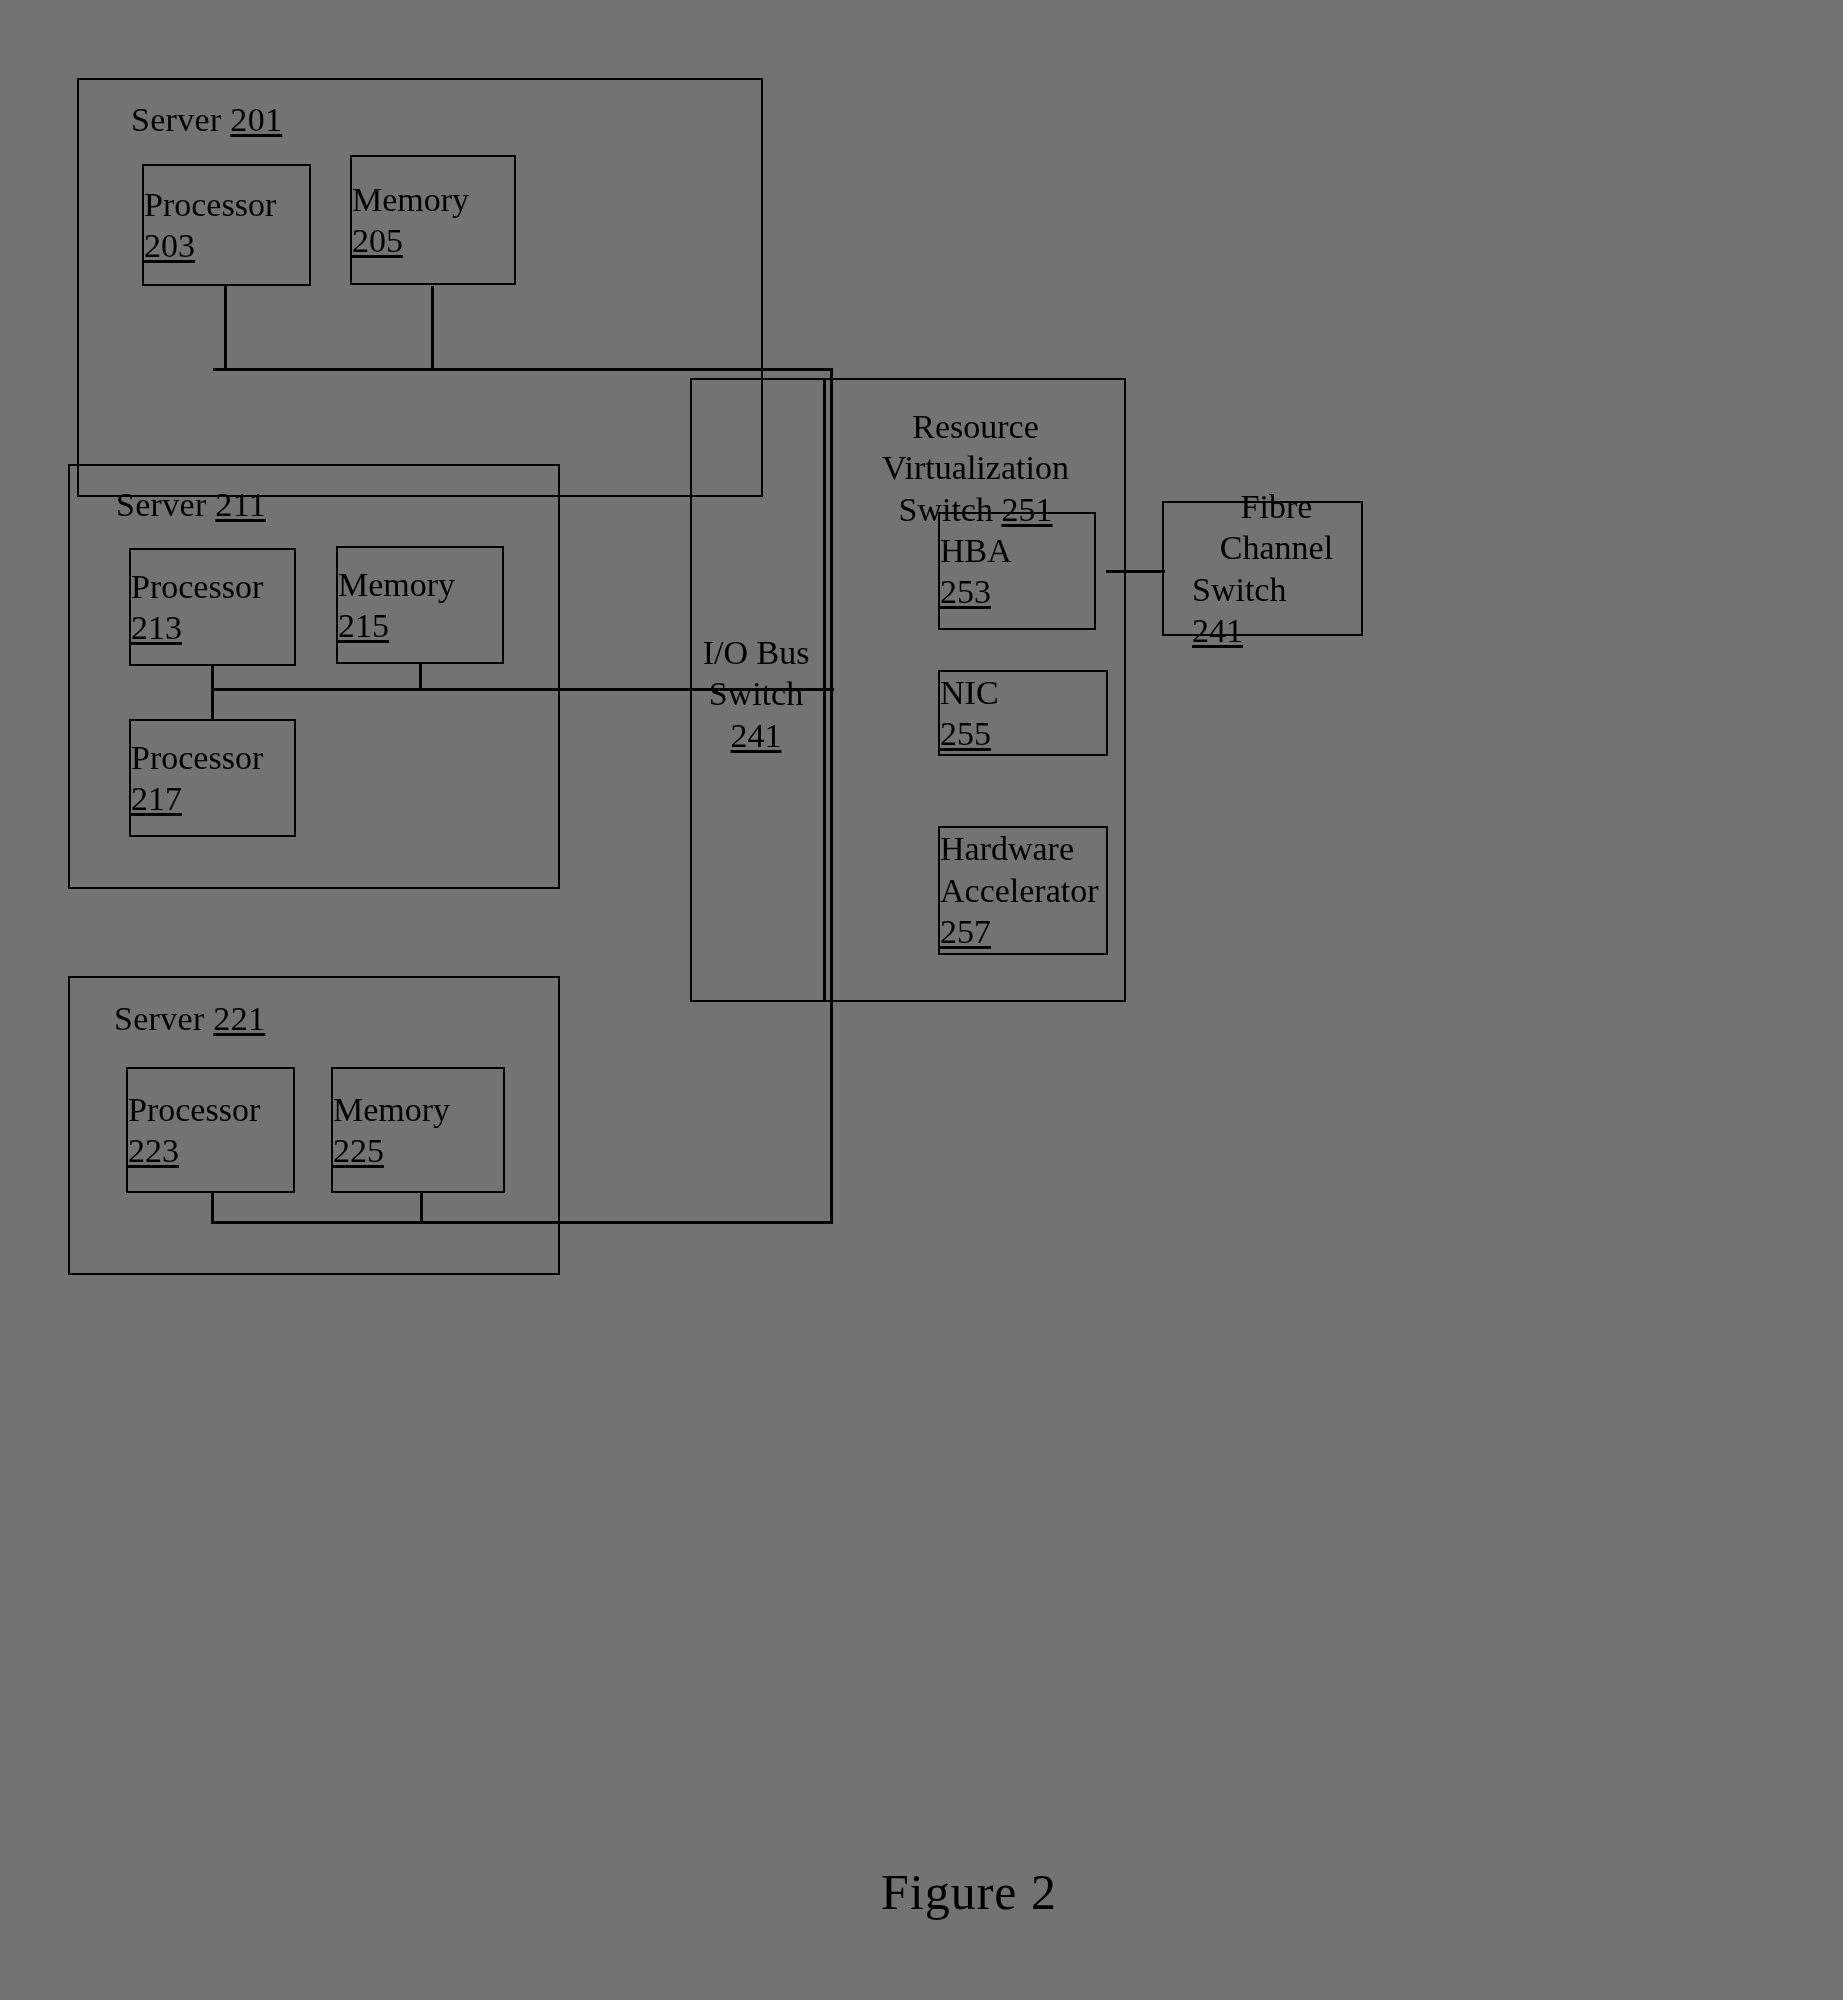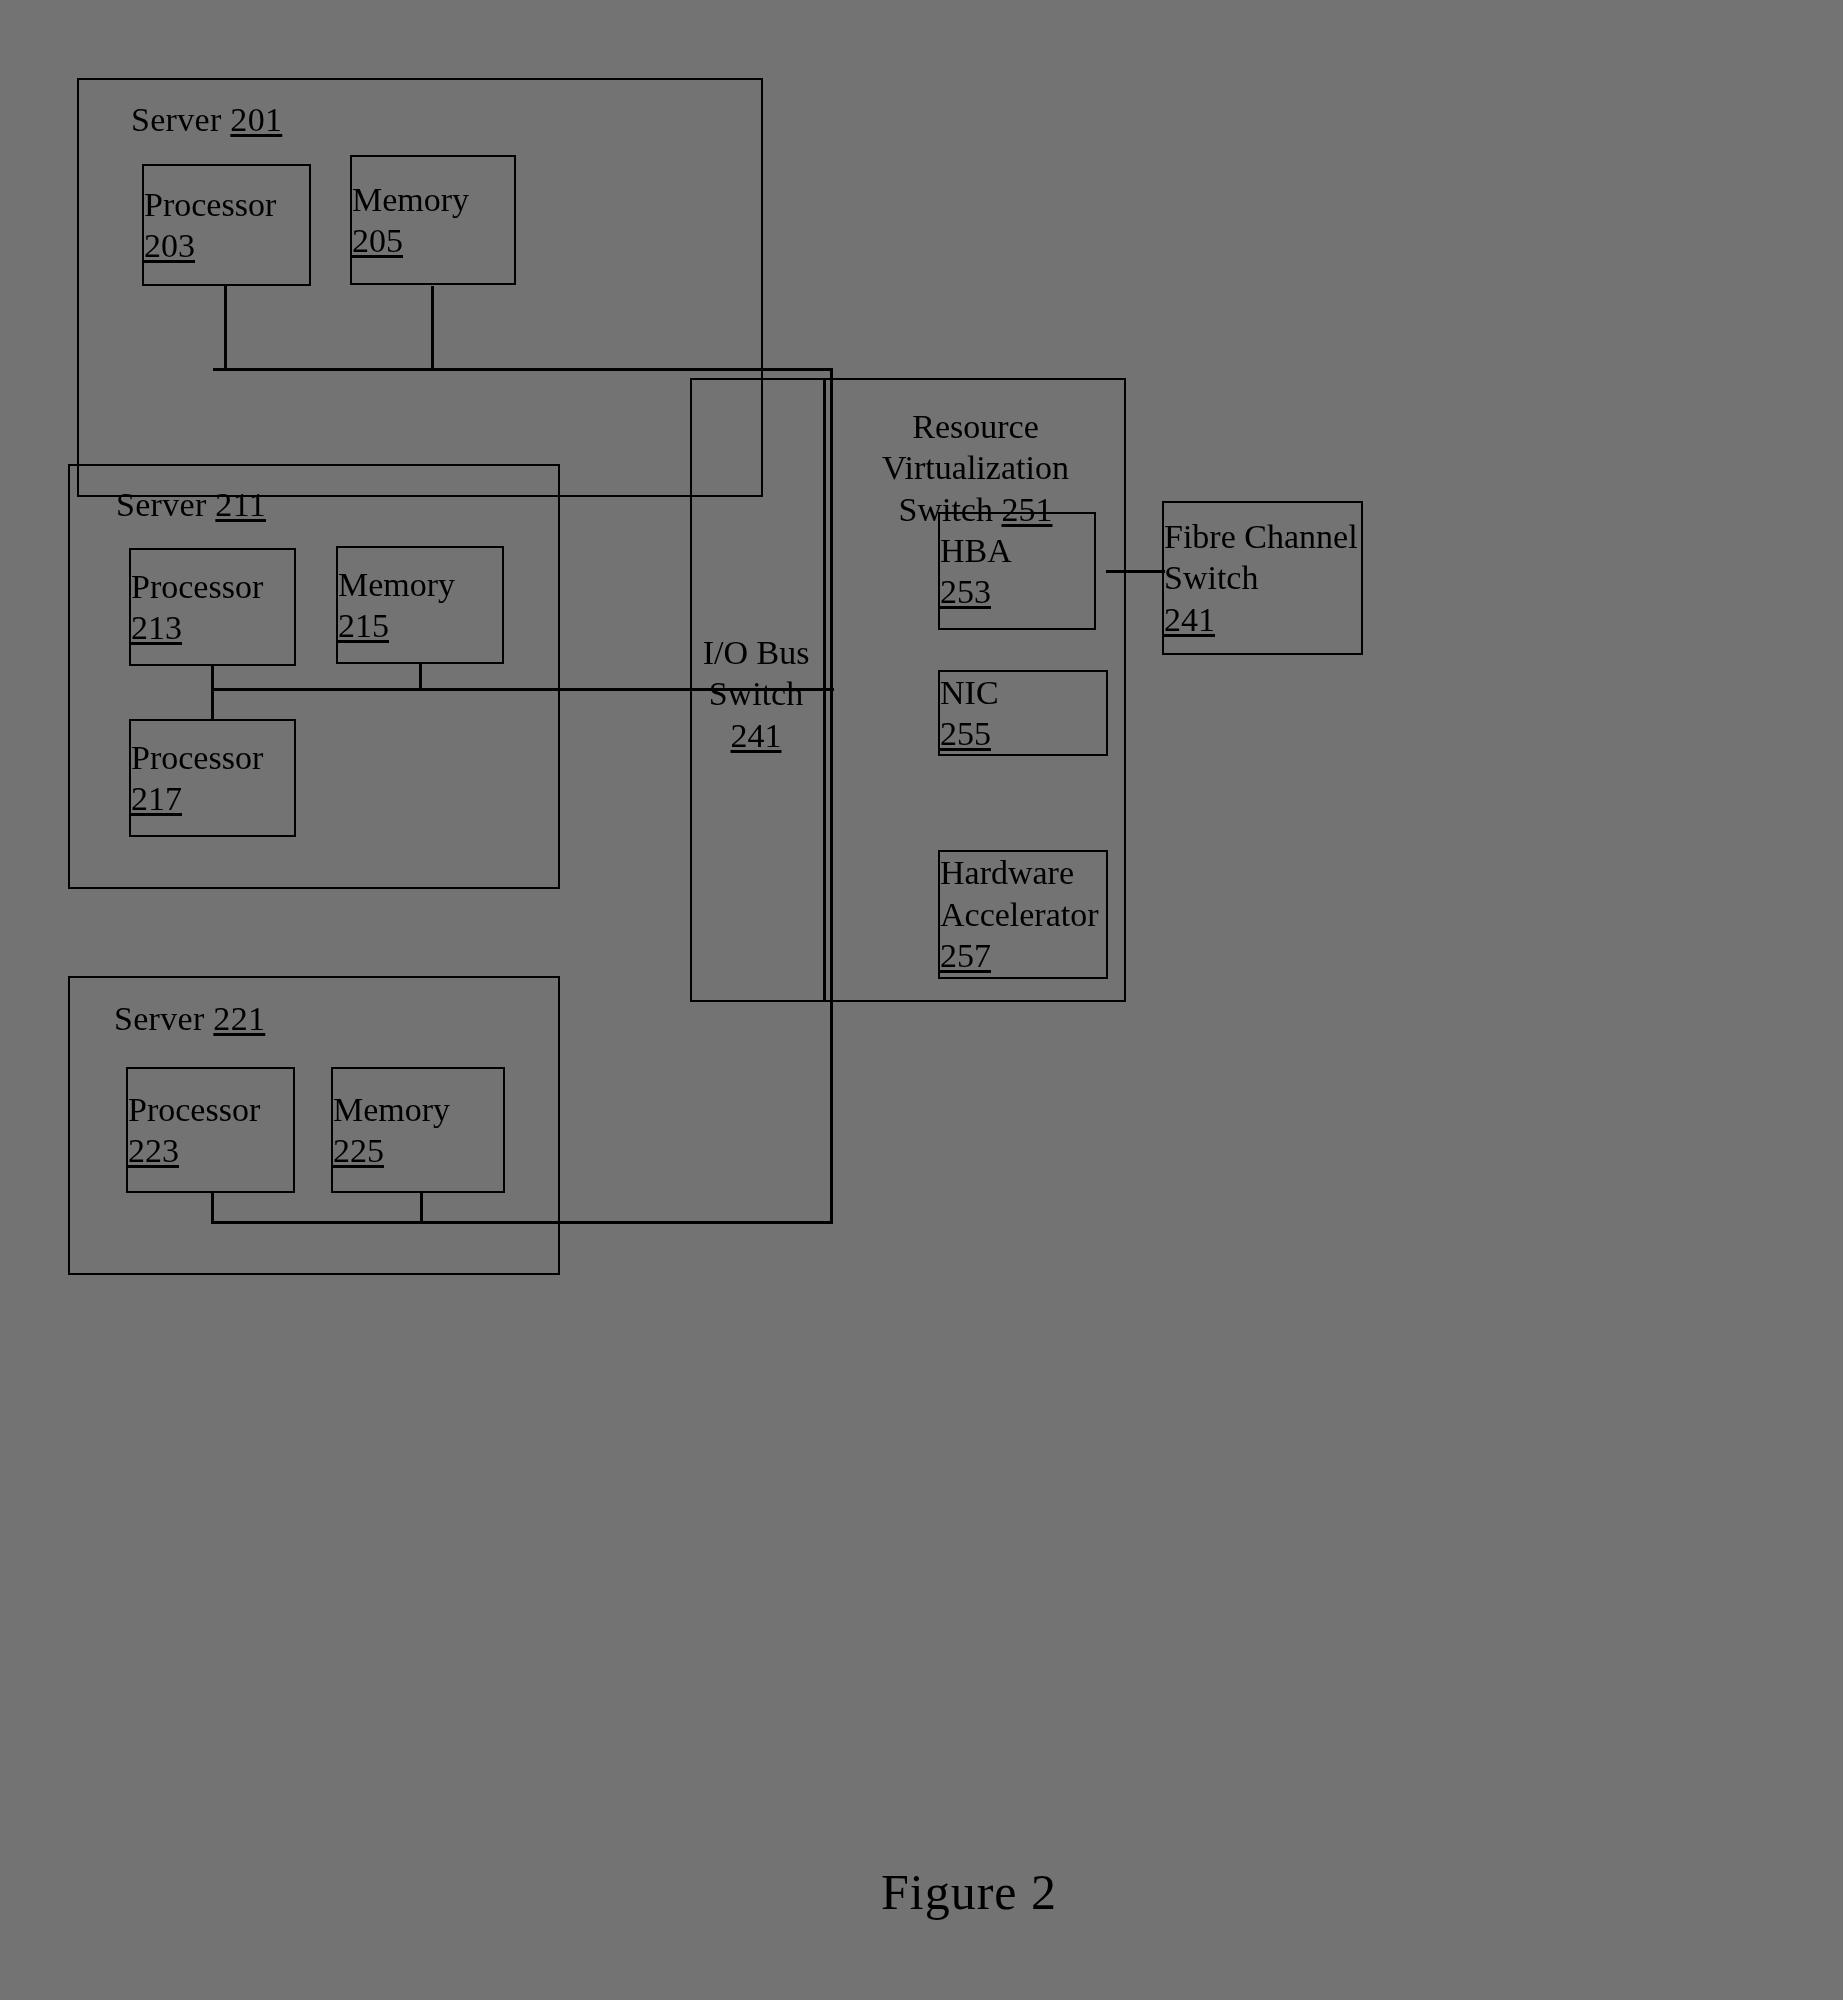--- a/index.html
+++ b/index.html
@@ -176,27 +176,27 @@
   <div class="inner-box" style="left:938px; top:512px; width:158px; height:118px;">
     <span class="bx-title">HBA</span>
     <span class="bx-ref">253</span>
   </div>
 
   <div class="inner-box" style="left:938px; top:670px; width:170px; height:86px;">
     <span class="bx-title">NIC</span>
     <span class="bx-ref">255</span>
   </div>
 
-  <div class="inner-box" style="left:938px; top:826px; width:170px; height:129px;margin-top:24px;">
+  <div class="inner-box" style="left:938px; top:826px; width:170px; height:129px;">
     <span class="bx-title">Hardware</span>
     <span class="bx-title">Accelerator</span>
     <span class="bx-ref">257</span>
   </div>
 
-  <div class="inner-box" style="left:1162px; top:501px; width:201px; height:154px;">
+  <div class="inner-box" style="left:1162px; top:501px; width:201px; height:135px;padding-left:28px;">
     <span class="bx-title">Fibre Channel</span>
     <span class="bx-title">Switch</span>
     <span class="bx-ref">241</span>
   </div>
 
   <div class="line-h" style="left:1106px; top:570px; width:59px;"></div>
 
   <div id="figure-caption" style="left:881px; top:1863px;">Figure 2</div>
 
 </div>

